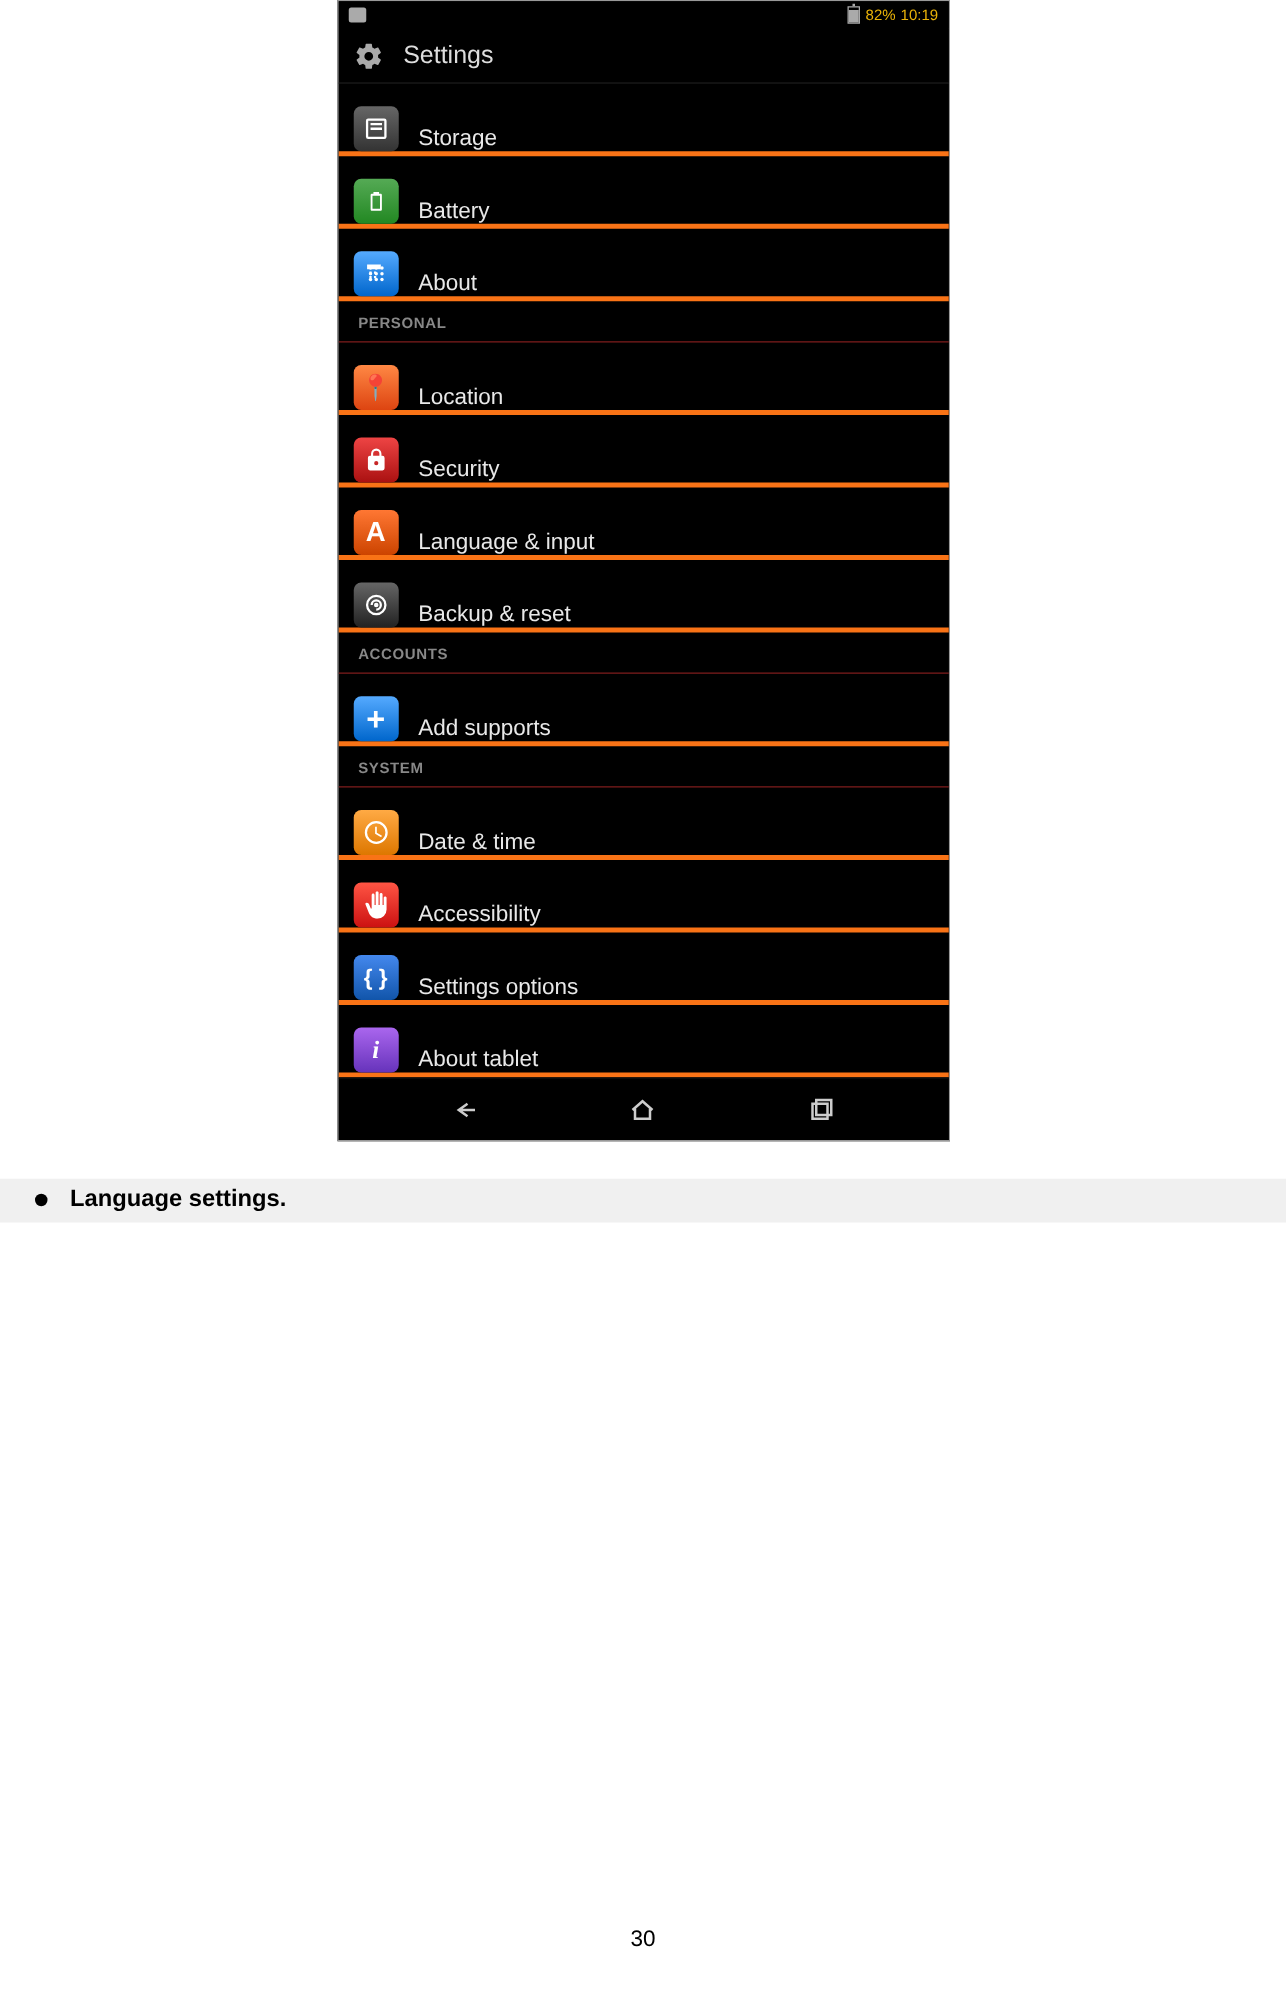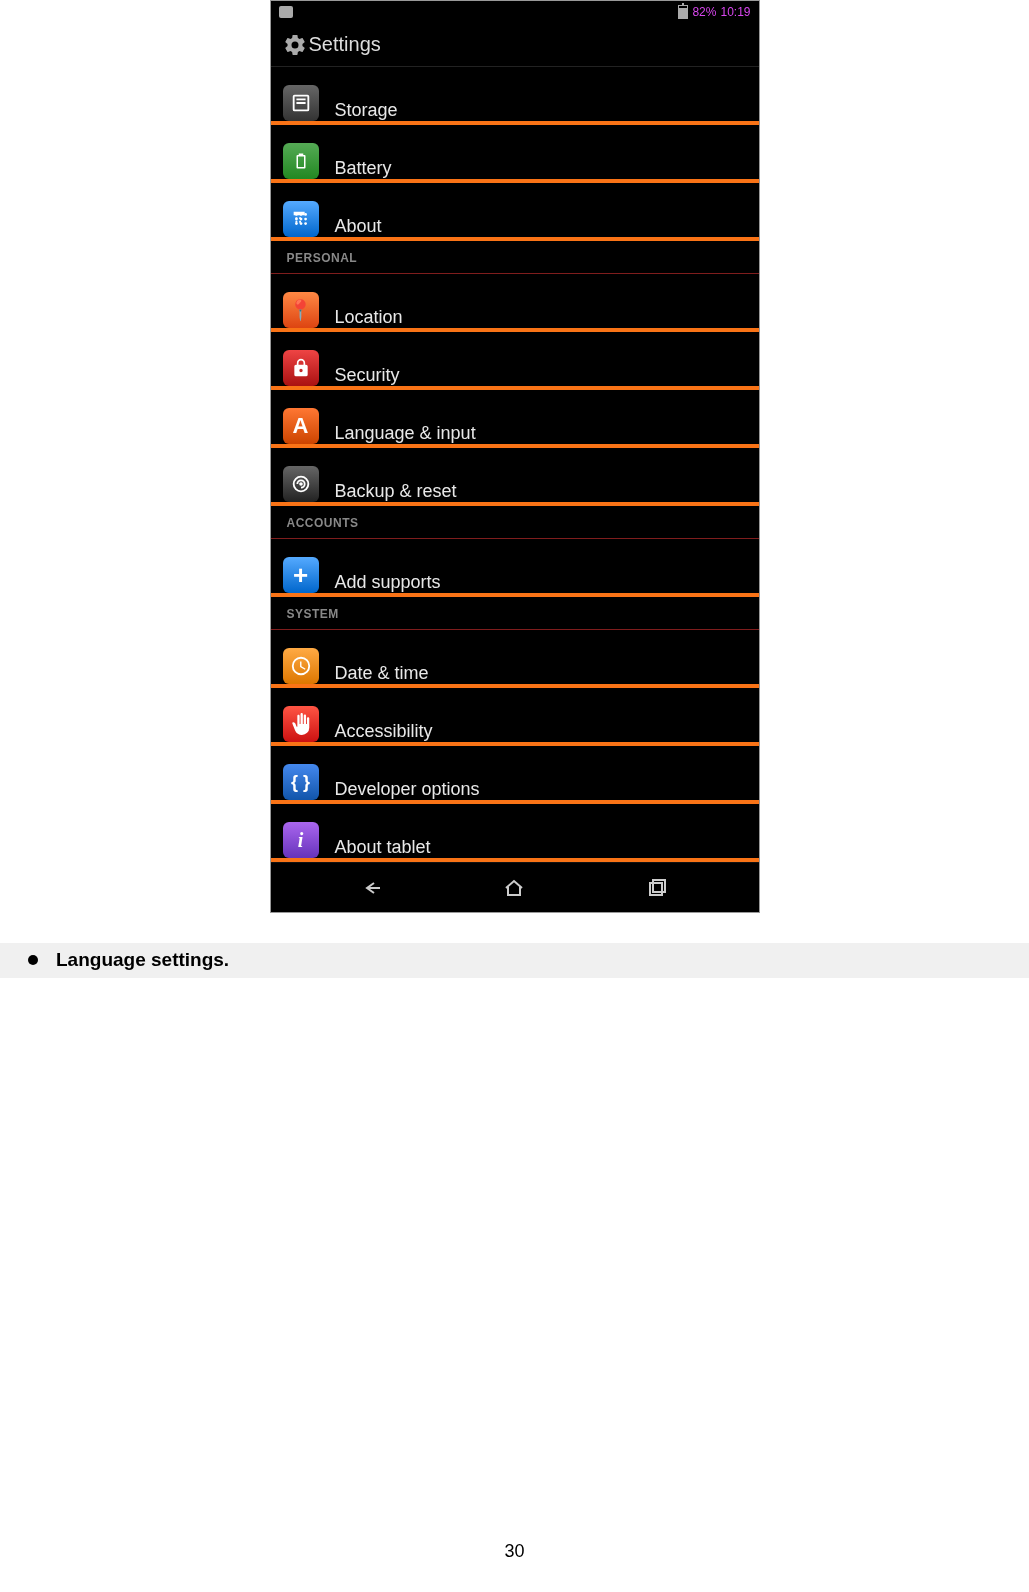--- a/index.html
+++ b/index.html
@@ -25,21 +25,21 @@
       background: #000;
       border: 1px solid #999;
     }
     .status-bar {
       height: 22px;
       background: #000;
       display: flex;
       align-items: center;
       justify-content: space-between;
       padding: 0 8px;
-      color: #d946ef;
+      color: #eab308;
       font-size: 12px;
     }
     .status-left {
       display: flex;
       gap: 6px;
       align-items: center;
     }
     .status-right {
       display: flex;
       gap: 4px;
@@ -75,20 +75,21 @@
       right: 0;
       height: 80%;
       background: #aaa;
     }
     .app-header {
       height: 44px;
       background: #000;
       display: flex;
       align-items: center;
       padding: 0 10px;
+      gap: 14px;
       color: #ddd;
       font-size: 20px;
       border-bottom: 1px solid #222;
     }
     .gear-icon {
       width: 28px;
       height: 28px;
       display: flex;
       align-items: center;
       justify-content: center;
@@ -331,21 +332,21 @@
               <path d="M13,24C9.74,24 6.81,22 5.6,19L2.57,11.37C2.26,10.58 3,9.79 3.81,10.05L4.6,10.31C5.16,10.5 5.62,10.92 5.84,11.47L7.25,15H8V3.25C8,2.56 8.56,2 9.25,2C9.94,2 10.5,2.56 10.5,3.25V12H11.5V1.25C11.5,0.56 12.06,0 12.75,0C13.44,0 14,0.56 14,1.25V12H15V2.75C15,2.06 15.56,1.5 16.25,1.5C16.94,1.5 17.5,2.06 17.5,2.75V12H18.5V5.75C18.5,5.06 19.06,4.5 19.75,4.5C20.44,4.5 21,5.06 21,5.75V16A8,8 0 0,1 13,24Z"></path>
             </svg>
         </div>
         <span>Accessibility</span>
       </div>
 
       <div class="list-item">
         <div class="app-icon icon-developer">
           <span class="icon-inner" style="font-size:18px;">{ }</span>
         </div>
-        <span>Developer options</span>
+        <span>Settings options</span>
       </div>
 
       <div class="list-item">
         <div class="app-icon icon-about">
           <span class="icon-inner" style="font-style:italic;font-family:serif;">i</span>
         </div>
         <span>About tablet</span>
       </div>
 
     </div>

